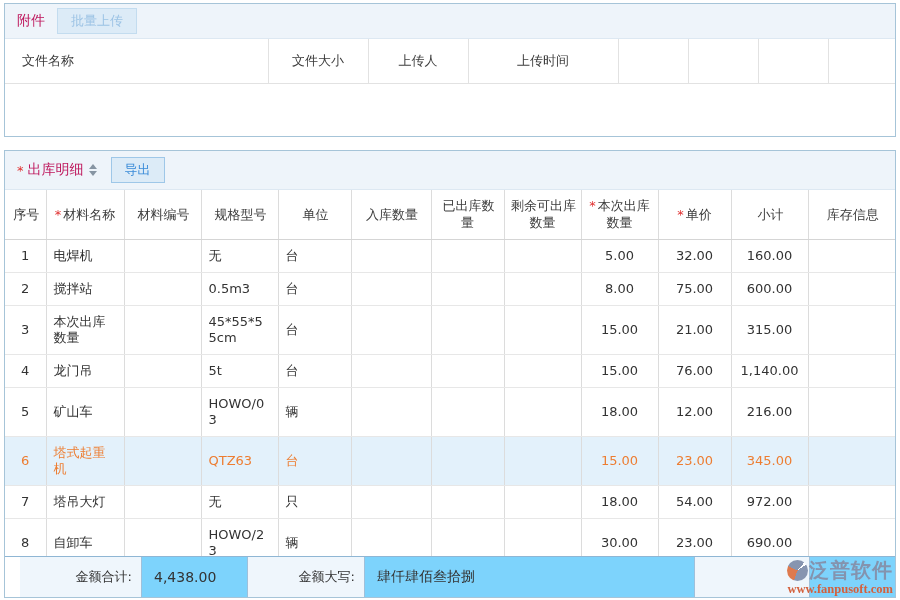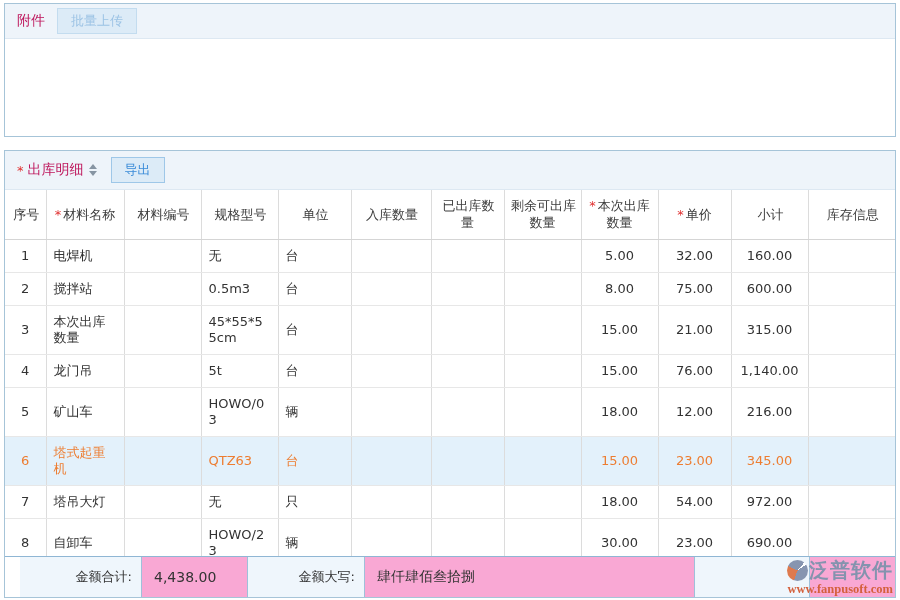--- a/index.html
+++ b/index.html
@@ -40,41 +40,73 @@
   .main-grid td.l { text-align: left; }
   .main-grid tr.hl td { background: #E3F1FB; color: #ED7D31; }
   .th-req { color: #E03131; margin-right: 2px; }
 
   
   .summary { position: absolute; left: 0; right: 0; bottom: 0; height: 41px; display: flex;
              border-top: 1px solid #8FB6D4; font-size: 13px; background: #fff; }
   .summary > div { border-right: 1px solid #9FC0DA; display: flex; align-items: center; }
   .summary > div:last-child { border-right: none; }
   .s-label { background: #EFF6FC; justify-content: flex-end; padding-right: 9px; }
-  .s-value { background: #f9a8d4; padding-left: 12px; font-size: 14px; }
+  .s-value { background: #7dd3fc; padding-left: 12px; font-size: 14px; }
   .w1 { width: 122px; margin-left: 15px; } .w2 { width: 106px; } .w3 { width: 117px; } .w4 { width: 330px; } .w5 { width: 115px; }
   .w6 { flex: 1; }
 
   
   .watermark { position: absolute; right: 2px; bottom: 2px; width: 112px; text-align: right; line-height: 1; }
   .wm-top { display: flex; align-items: center; justify-content: flex-end; gap: 1px; }
   .wm-icon { width: 21px; height: 21px; border-radius: 50%; flex: 0 0 auto;
              background: conic-gradient(from 200deg, #DE7A4E 0 95deg, #8795B0 95deg 200deg, #fff 200deg 215deg, #8795B0 215deg 360deg); }
   .wm-name { font-size: 20px; font-weight: 600; color: #8493AE; letter-spacing: 1px; white-space: nowrap; }
   .wm-url { font-family: "Liberation Serif", "DejaVu Serif", serif; font-size: 12.5px; font-weight: bold;
             color: #D4603C; margin-top: 2px; white-space: nowrap; }
 </style>
 </head>
 <body>
 
 <section class="panel" id="attach-panel">
   <div class="band">
     <span class="band-title">附件</span>
     <button class="btn disabled">批量上传</button>
   </div>
+  <table class="grid attach-grid">
+    <colgroup>
+      <col style="width:263px">
+        <col style="width:100px">
+        <col style="width:100px">
+        <col style="width:150px">
+      <col style="width:70px">
+        <col style="width:70px">
+        <col style="width:70px">
+        <col>
+    </colgroup>
+    <thead>
+      <tr>
+
+          <th class="first">文件名称</th>
+
+          <th>文件大小</th>
+
+          <th>上传人</th>
+
+          <th>上传时间</th>
+
+          <th></th>
+
+          <th></th>
+
+          <th></th>
+
+          <th></th>
+        </tr>
+    </thead>
+  </table>
   <div style="height:52px"></div>
 </section>
 
 <section class="panel" id="main-panel">
   <div class="band">
     <span class="req-star">*</span>
     <span class="band-title">出库明细</span>
     <span class="spinner">
       <i class="up"></i>
       <i class="dn"></i>

